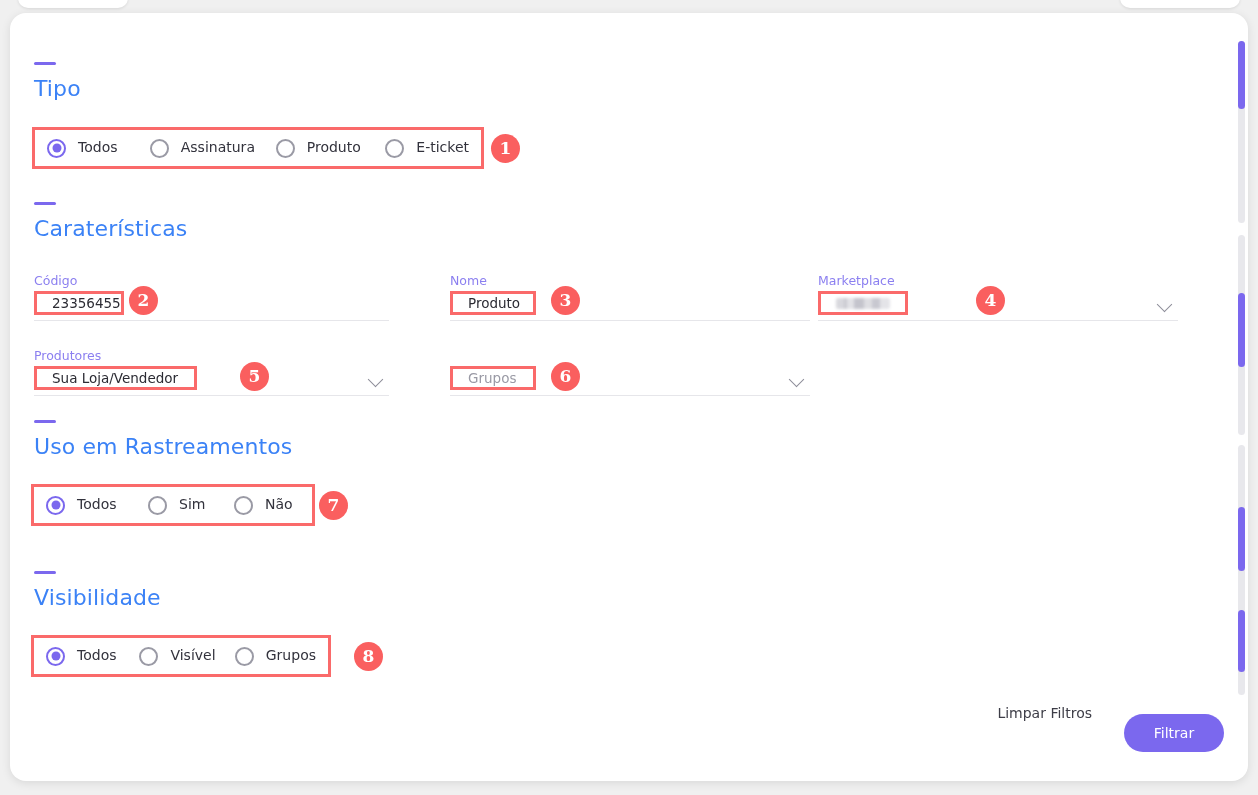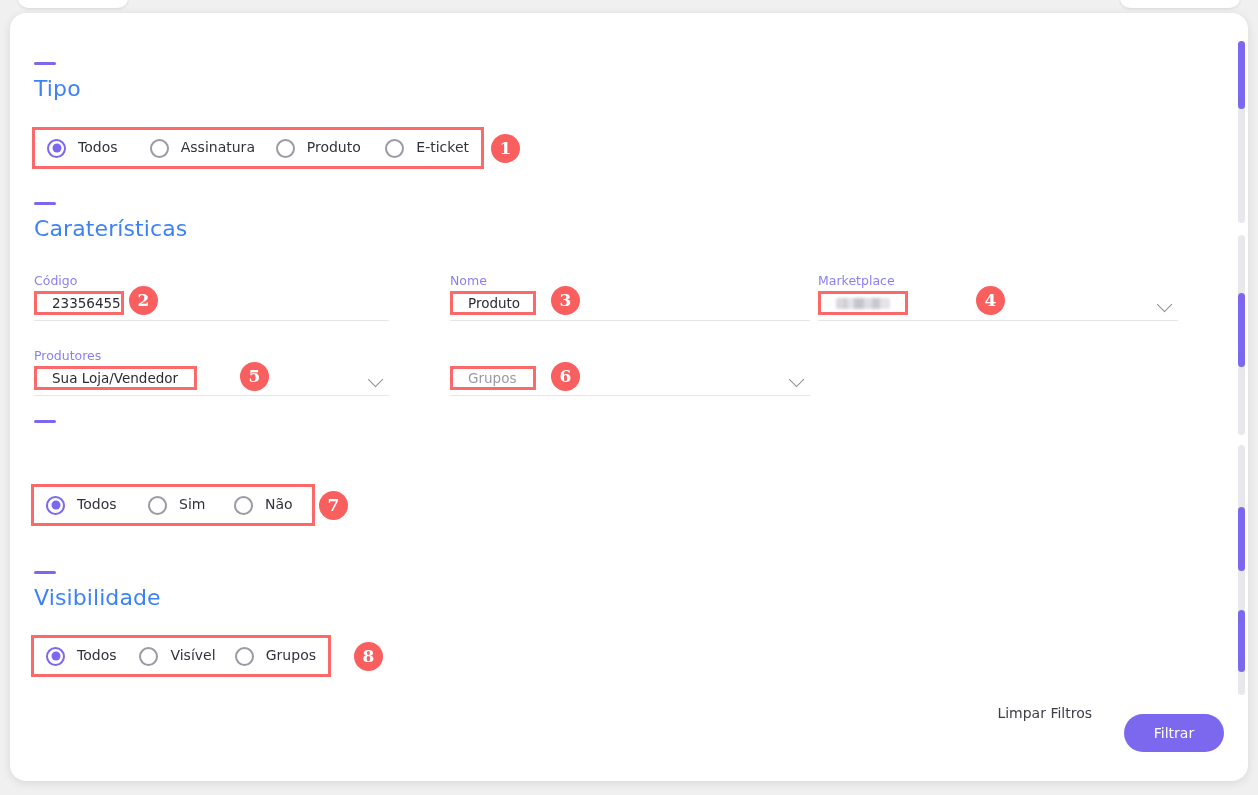--- a/index.html
+++ b/index.html
@@ -317,20 +317,21 @@
       <div class="field-box" style="width:86px;">
         <span class="field-value placeholder">Grupos</span>
       </div>
       <span class="chevron"></span>
     </div>
   </div>
   <div class="badge" style="left:541px; top:349px;">6</div>
 
   <div class="section" style="left:24px; top:407px;">
     <div class="sec-dash"></div>
+    <div class="sec-title">Uso em Rastreamentos</div>
   </div>
 
   <div class="radio-row" style="left:21px; top:471px; width:284px;">
     <div class="radio-item" style="width:102px;">
       <span class="radio-dot checked"></span>
       <span class="radio-label">Todos</span>
     </div>
     <div class="radio-item" style="width:86px;">
       <span class="radio-dot"></span>
       <span class="radio-label">Sim</span>

